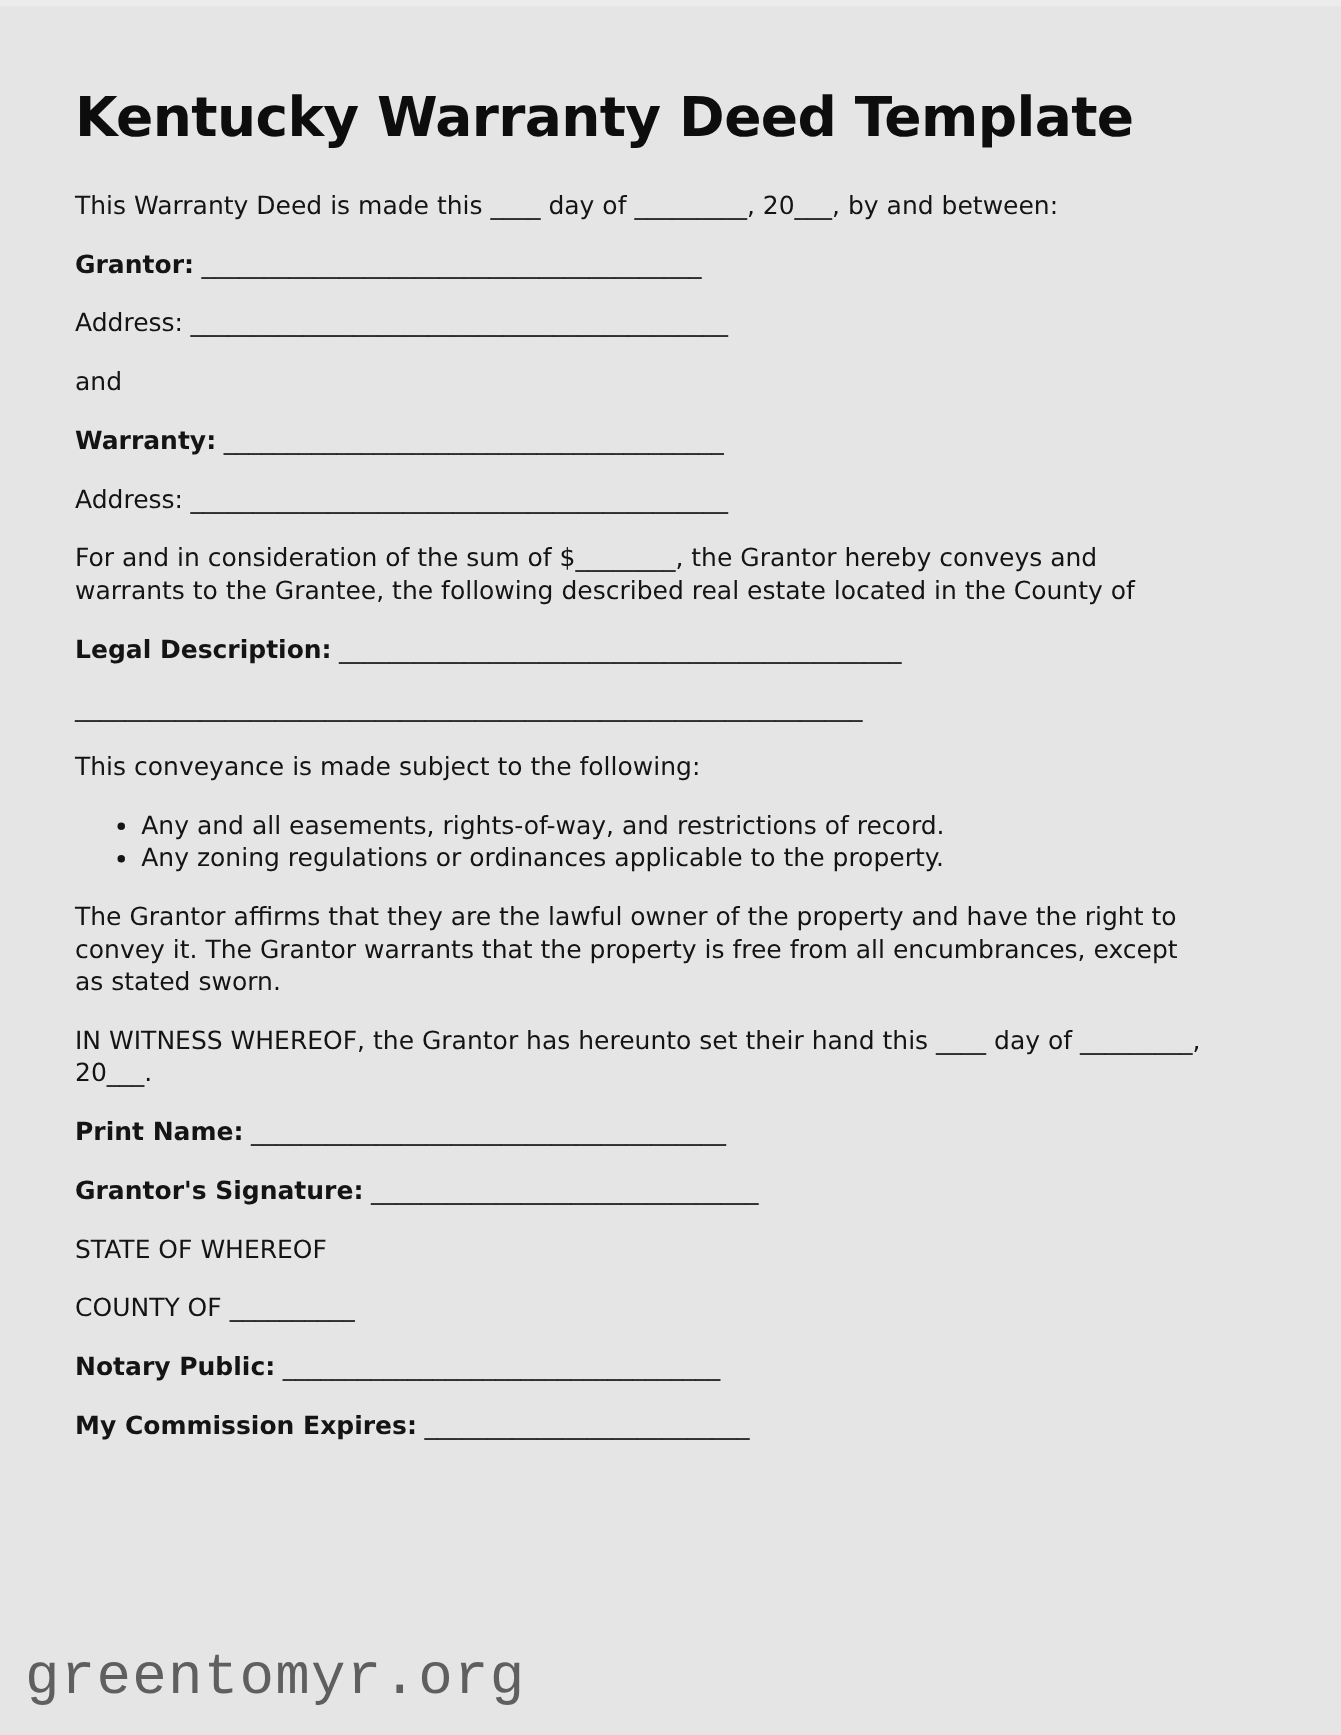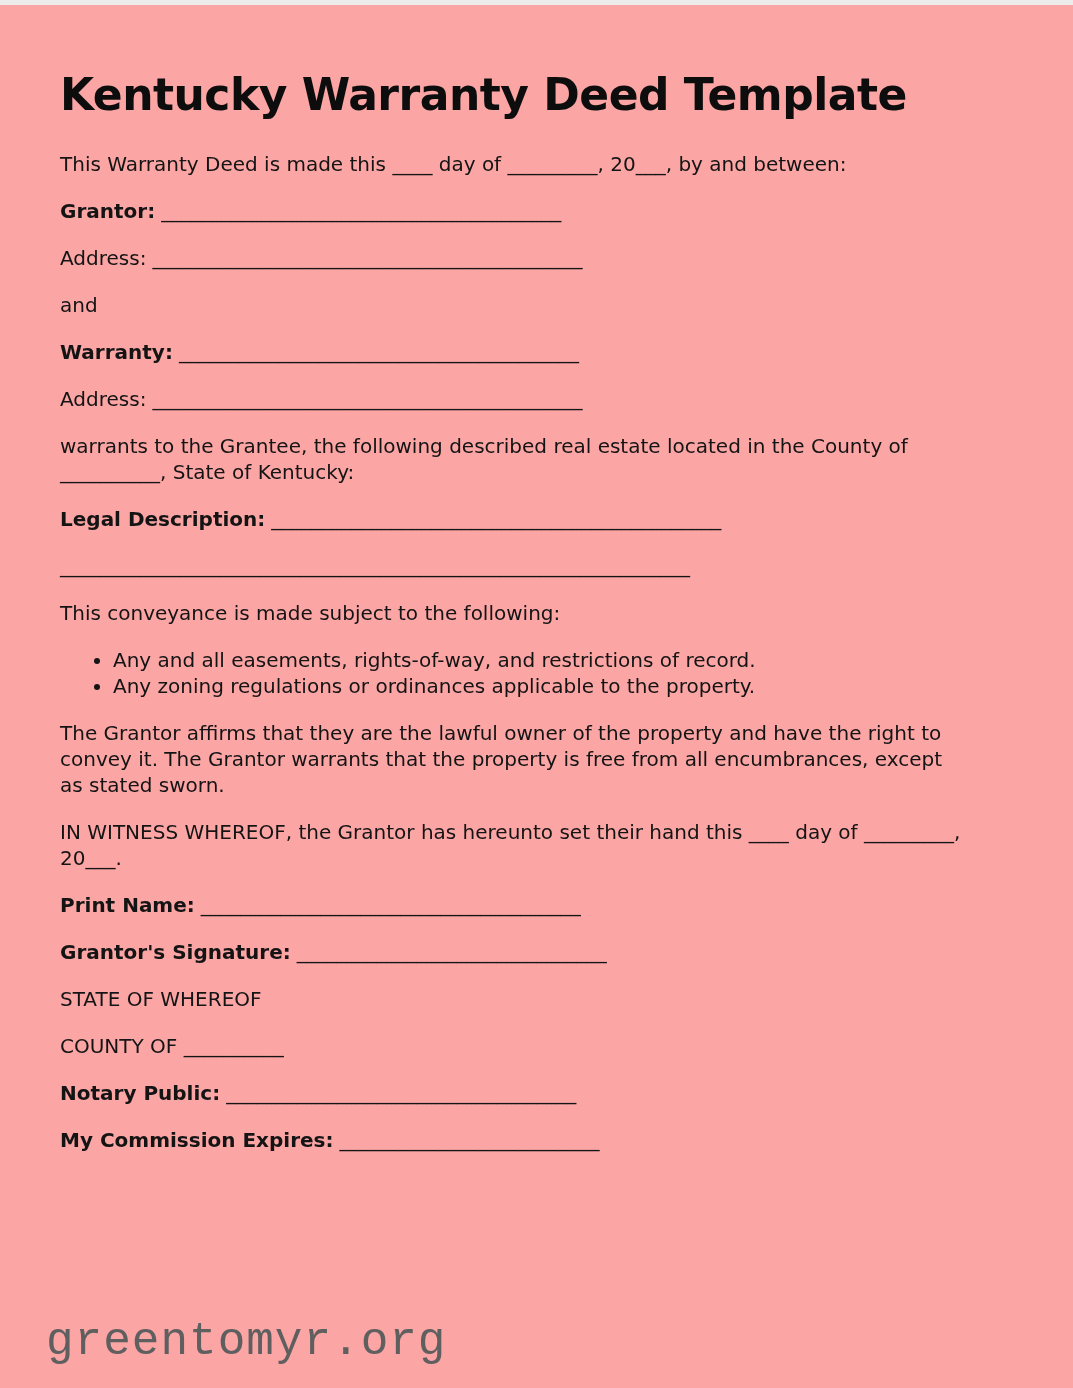--- a/index.html
+++ b/index.html
@@ -2,21 +2,21 @@
 <html><head>
 <meta charset="utf-8">
 <style>
   html, body { margin: 0; padding: 0; background: #ffffff; }
   .page {
     position: relative;
     width: 1073px;
     height: 1388px;
     box-sizing: border-box;
     padding: 55px 60px 0 60px;
-    background: #fca5a5;
+    background: #e5e5e5;
     font-family: "DejaVu Sans", sans-serif;
     font-size: 20px;
     color: #141414;
     overflow: hidden;
   }
   .top-strip {
     position: absolute;
     top: 0; left: 0; right: 0;
     height: 5px;
     background: #ececec;
@@ -41,21 +41,21 @@
   ul.bullets {
     margin: 0 0 21px 0;
     padding: 0 0 0 53px;
   }
   ul.bullets li {
     line-height: 26px;
     white-space: nowrap;
   }
   .watermark {
     position: absolute;
-    left: 46px;
+    left: 20px;
     top: 1316px;
     font-family: "Liberation Mono", monospace;
     font-size: 46px;
     line-height: 52px;
     letter-spacing: 1px;
     color: #5f5f5f;
   }
 </style>
 </head>
 <body>
@@ -71,22 +71,22 @@
 
   <p class="para"><span>Address:</span><span class="blank">___________________________________________</span></p>
 
   <p class="para">and</p>
 
   <p class="para"><span class="b">Warranty:</span><span class="blank">________________________________________</span></p>
 
   <p class="para"><span>Address:</span><span class="blank">___________________________________________</span></p>
 
   <div class="para">
+    <div class="pline">For and in consideration of the sum of $________, the Grantor hereby conveys and</div>
     <div class="pline">warrants to the Grantee, the following described real estate located in the County of</div>
-    <div class="pline">__________, State of Kentucky:</div>
   </div>
 
   <p class="para"><span class="b">Legal Description:</span><span class="blank">_____________________________________________</span></p>
 
   <p class="para">_______________________________________________________________</p>
 
   <p class="para">This conveyance is made subject to the following:</p>
 
   <ul class="bullets">
     <li>Any and all easements, rights-of-way, and restrictions of record.</li>

